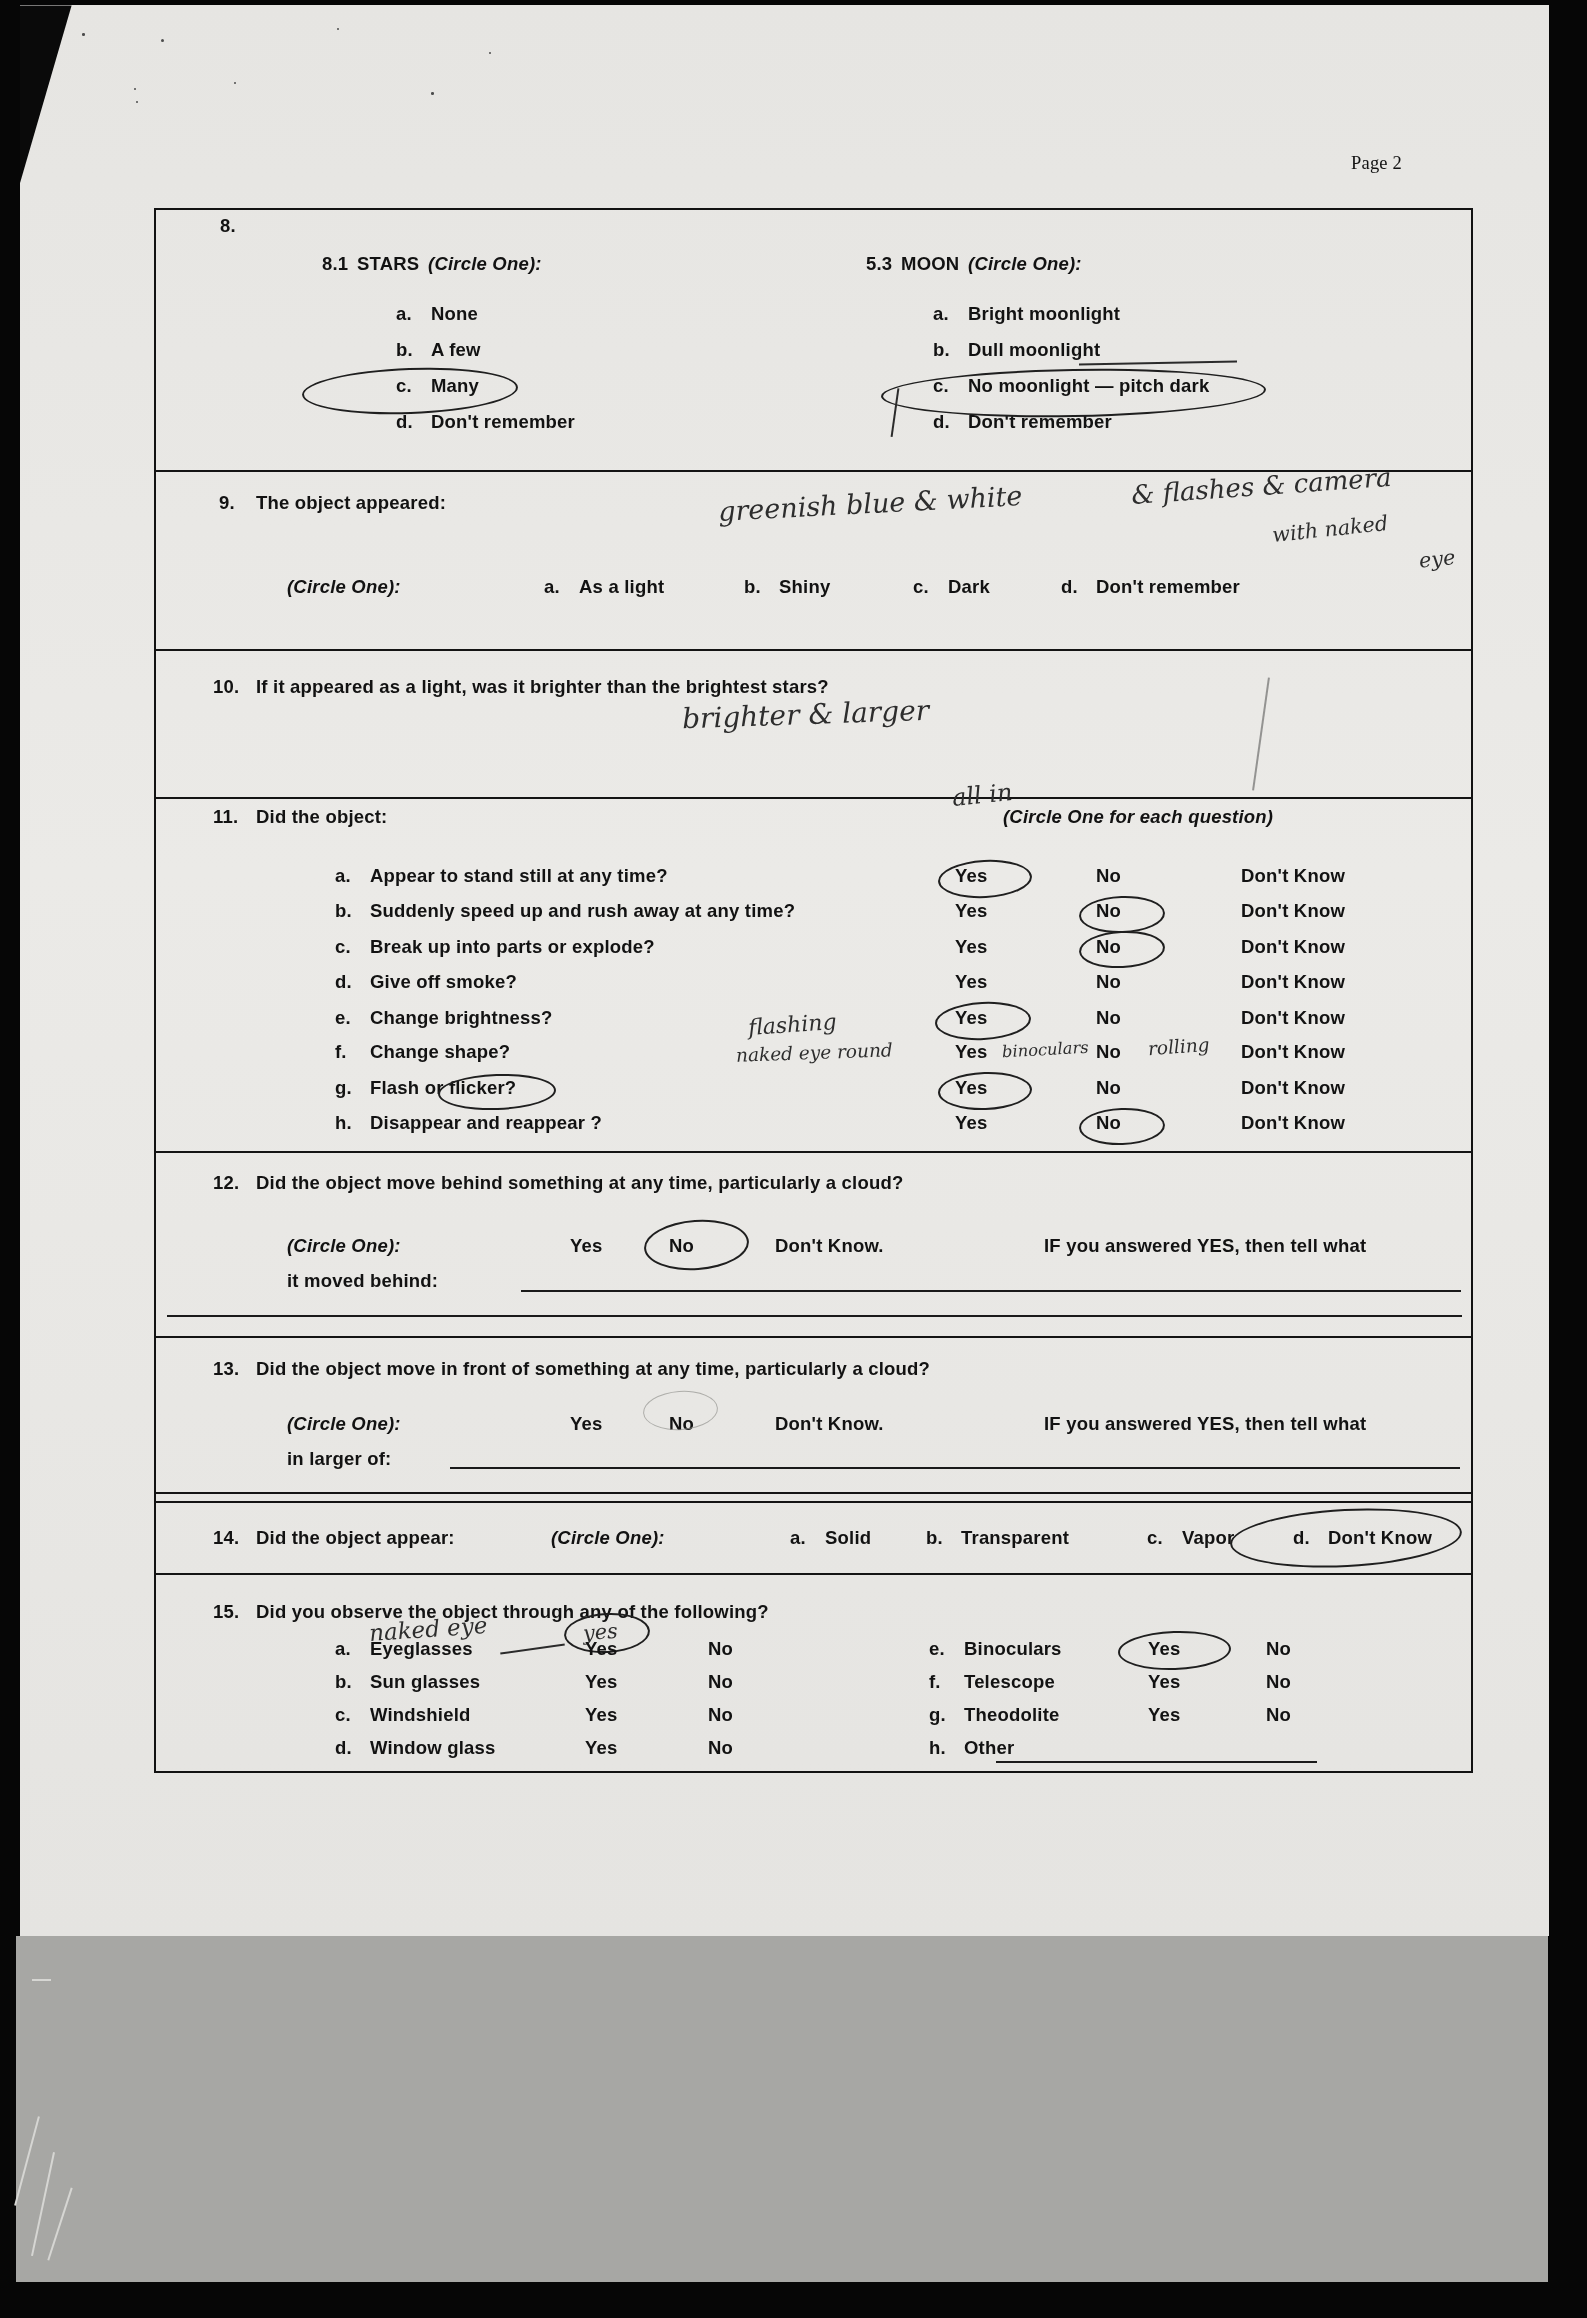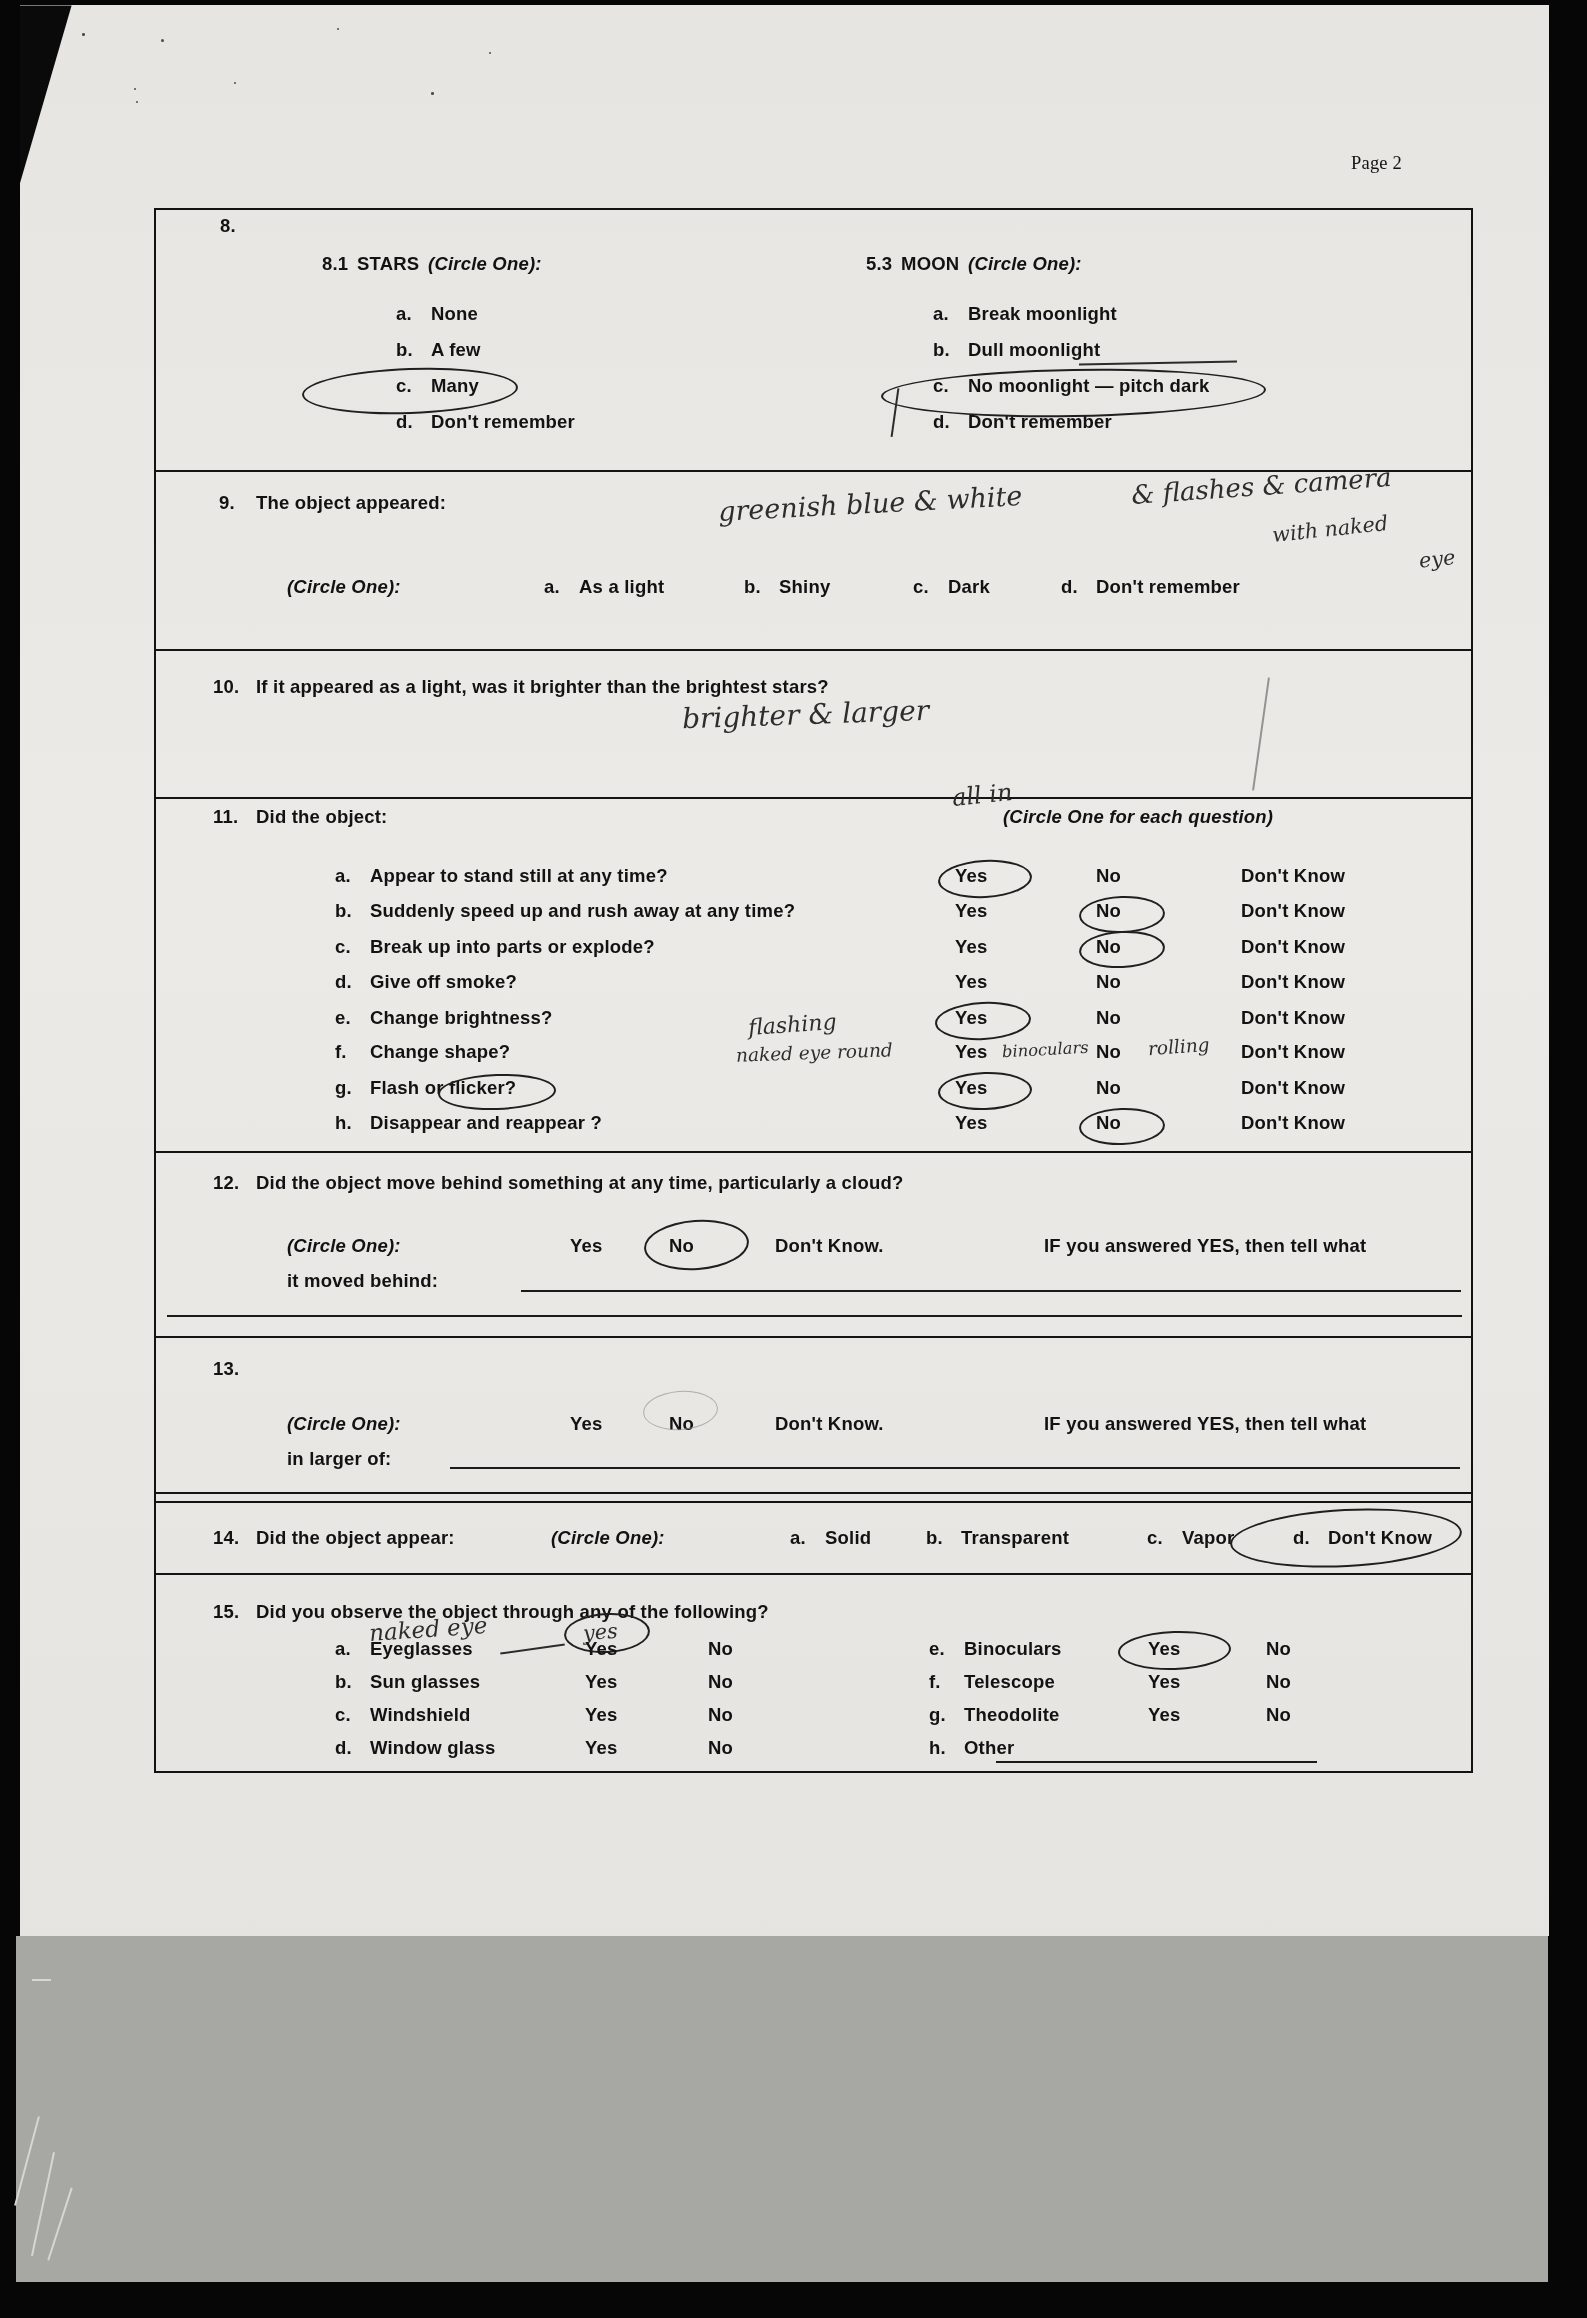--- a/index.html
+++ b/index.html
@@ -85,21 +85,21 @@
     <span class="let">c.</span>
     <span>Many</span>
   </div>
   <div class="t row" style="left:363px;top:411px;">
     <span class="let">d.</span>
     <span>Don't remember</span>
   </div>
 
   <div class="t row" style="left:900px;top:303px;">
     <span class="let">a.</span>
-    <span>Break moonlight</span>
+    <span>Bright moonlight</span>
   </div>
   <div class="t row" style="left:900px;top:339px;">
     <span class="let">b.</span>
     <span>Dull moonlight</span>
   </div>
   <div class="t row" style="left:900px;top:375px;">
     <span class="let">c.</span>
     <span>No moonlight — pitch dark</span>
   </div>
   <div class="t row" style="left:900px;top:411px;">
@@ -231,20 +231,21 @@
   <div class="t" style="left:570px;top:1235px;">Yes</div>
   <div class="t" style="left:669px;top:1235px;">No</div>
   <div class="t" style="left:775px;top:1235px;">Don't Know.</div>
   <div class="t" style="left:1044px;top:1235px;">IF you answered YES, then tell what</div>
   <div class="circle" style="left:644px;top:1220px;width:101px;height:46px;transform:rotate(-4deg);"></div>
   <div class="t" style="left:287px;top:1270px;">it moved behind:</div>
   <div class="uline" style="left:521px;top:1290px;width:940px;"></div>
   <div class="uline" style="left:167px;top:1315px;width:1295px;"></div>
 
   <div class="t" style="left:213px;top:1358px;">13.</div>
+  <div class="t" style="left:256px;top:1358px;">Did the object move in front of something at any time, particularly a cloud?</div>
   <div class="t it" style="left:287px;top:1413px;">(Circle One):</div>
   <div class="t" style="left:570px;top:1413px;">Yes</div>
   <div class="t" style="left:669px;top:1413px;">No</div>
   <div class="t" style="left:775px;top:1413px;">Don't Know.</div>
   <div class="t" style="left:1044px;top:1413px;">IF you answered YES, then tell what</div>
   <div class="circle" style="left:643px;top:1391px;width:73px;height:37px;border-width:1.6px;border-color:#999996;transform:rotate(-4deg);opacity:0.75;"></div>
   <div class="t" style="left:287px;top:1448px;">in larger of:</div>
   <div class="uline" style="left:450px;top:1467px;width:1010px;"></div>
 
   <div class="t" style="left:213px;top:1527px;">14.</div>

